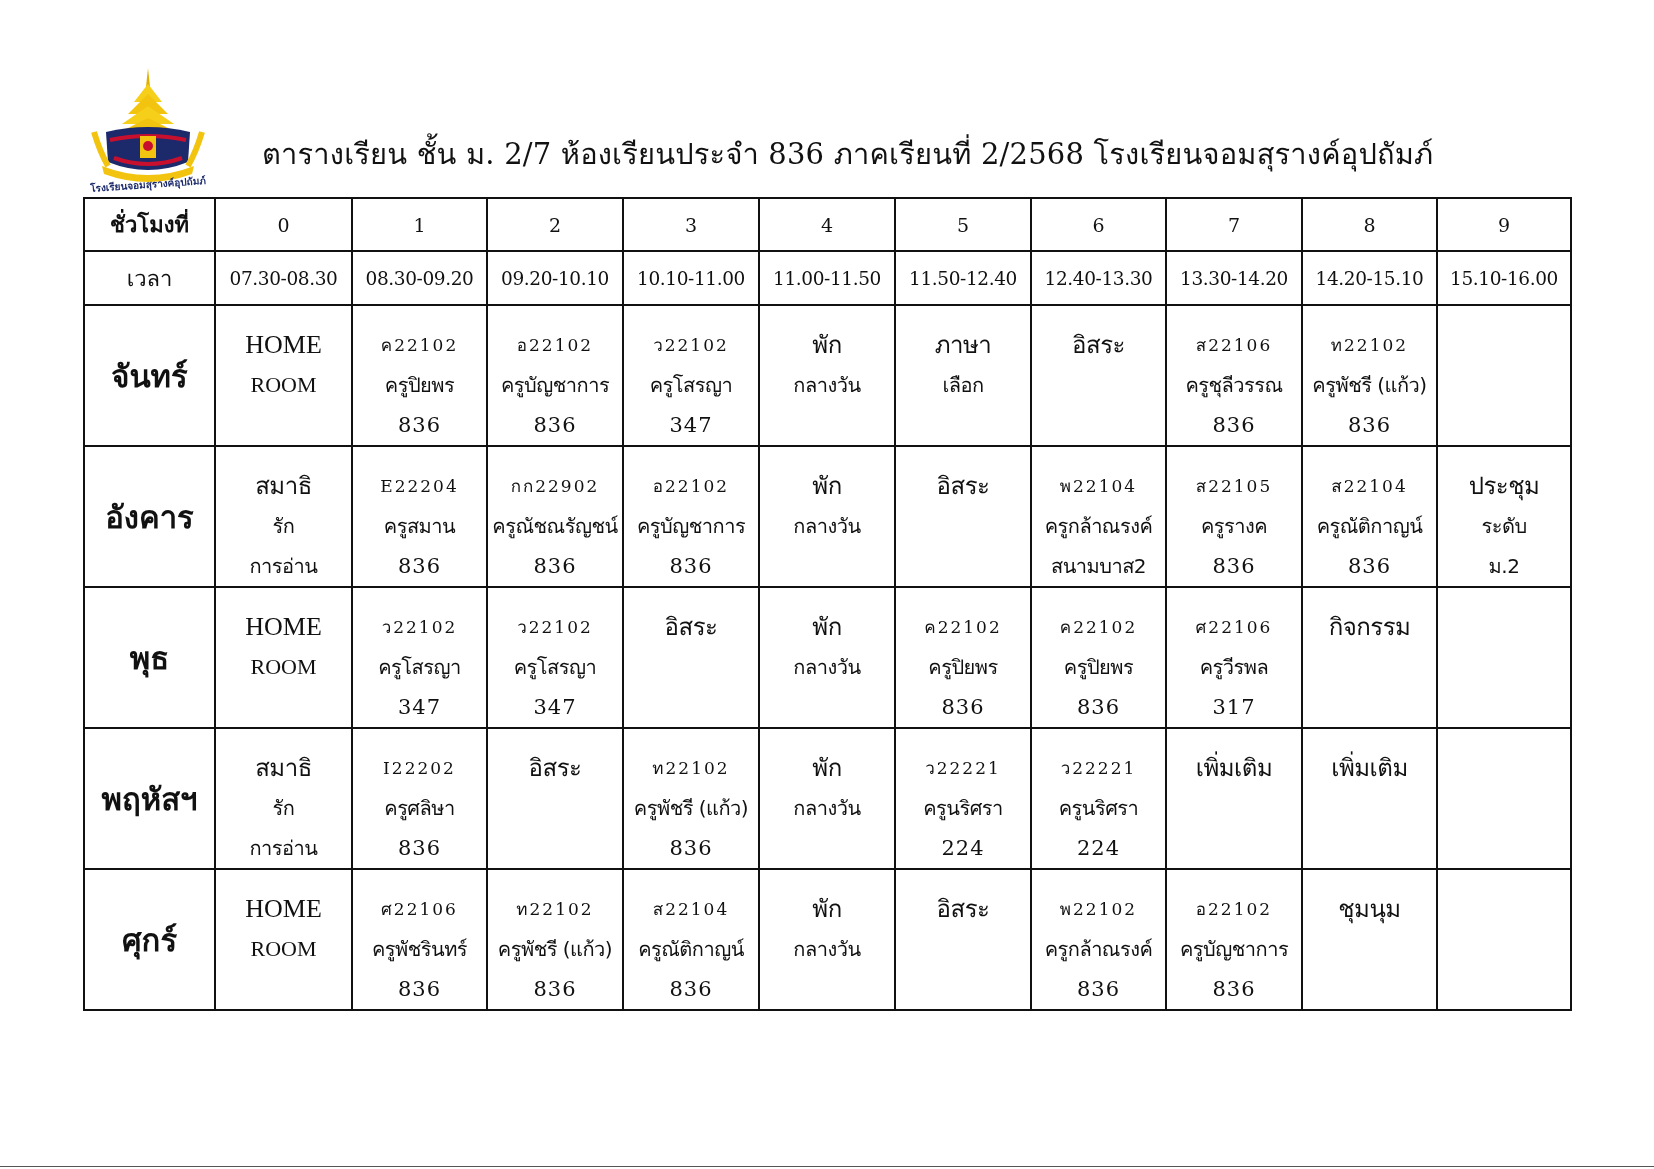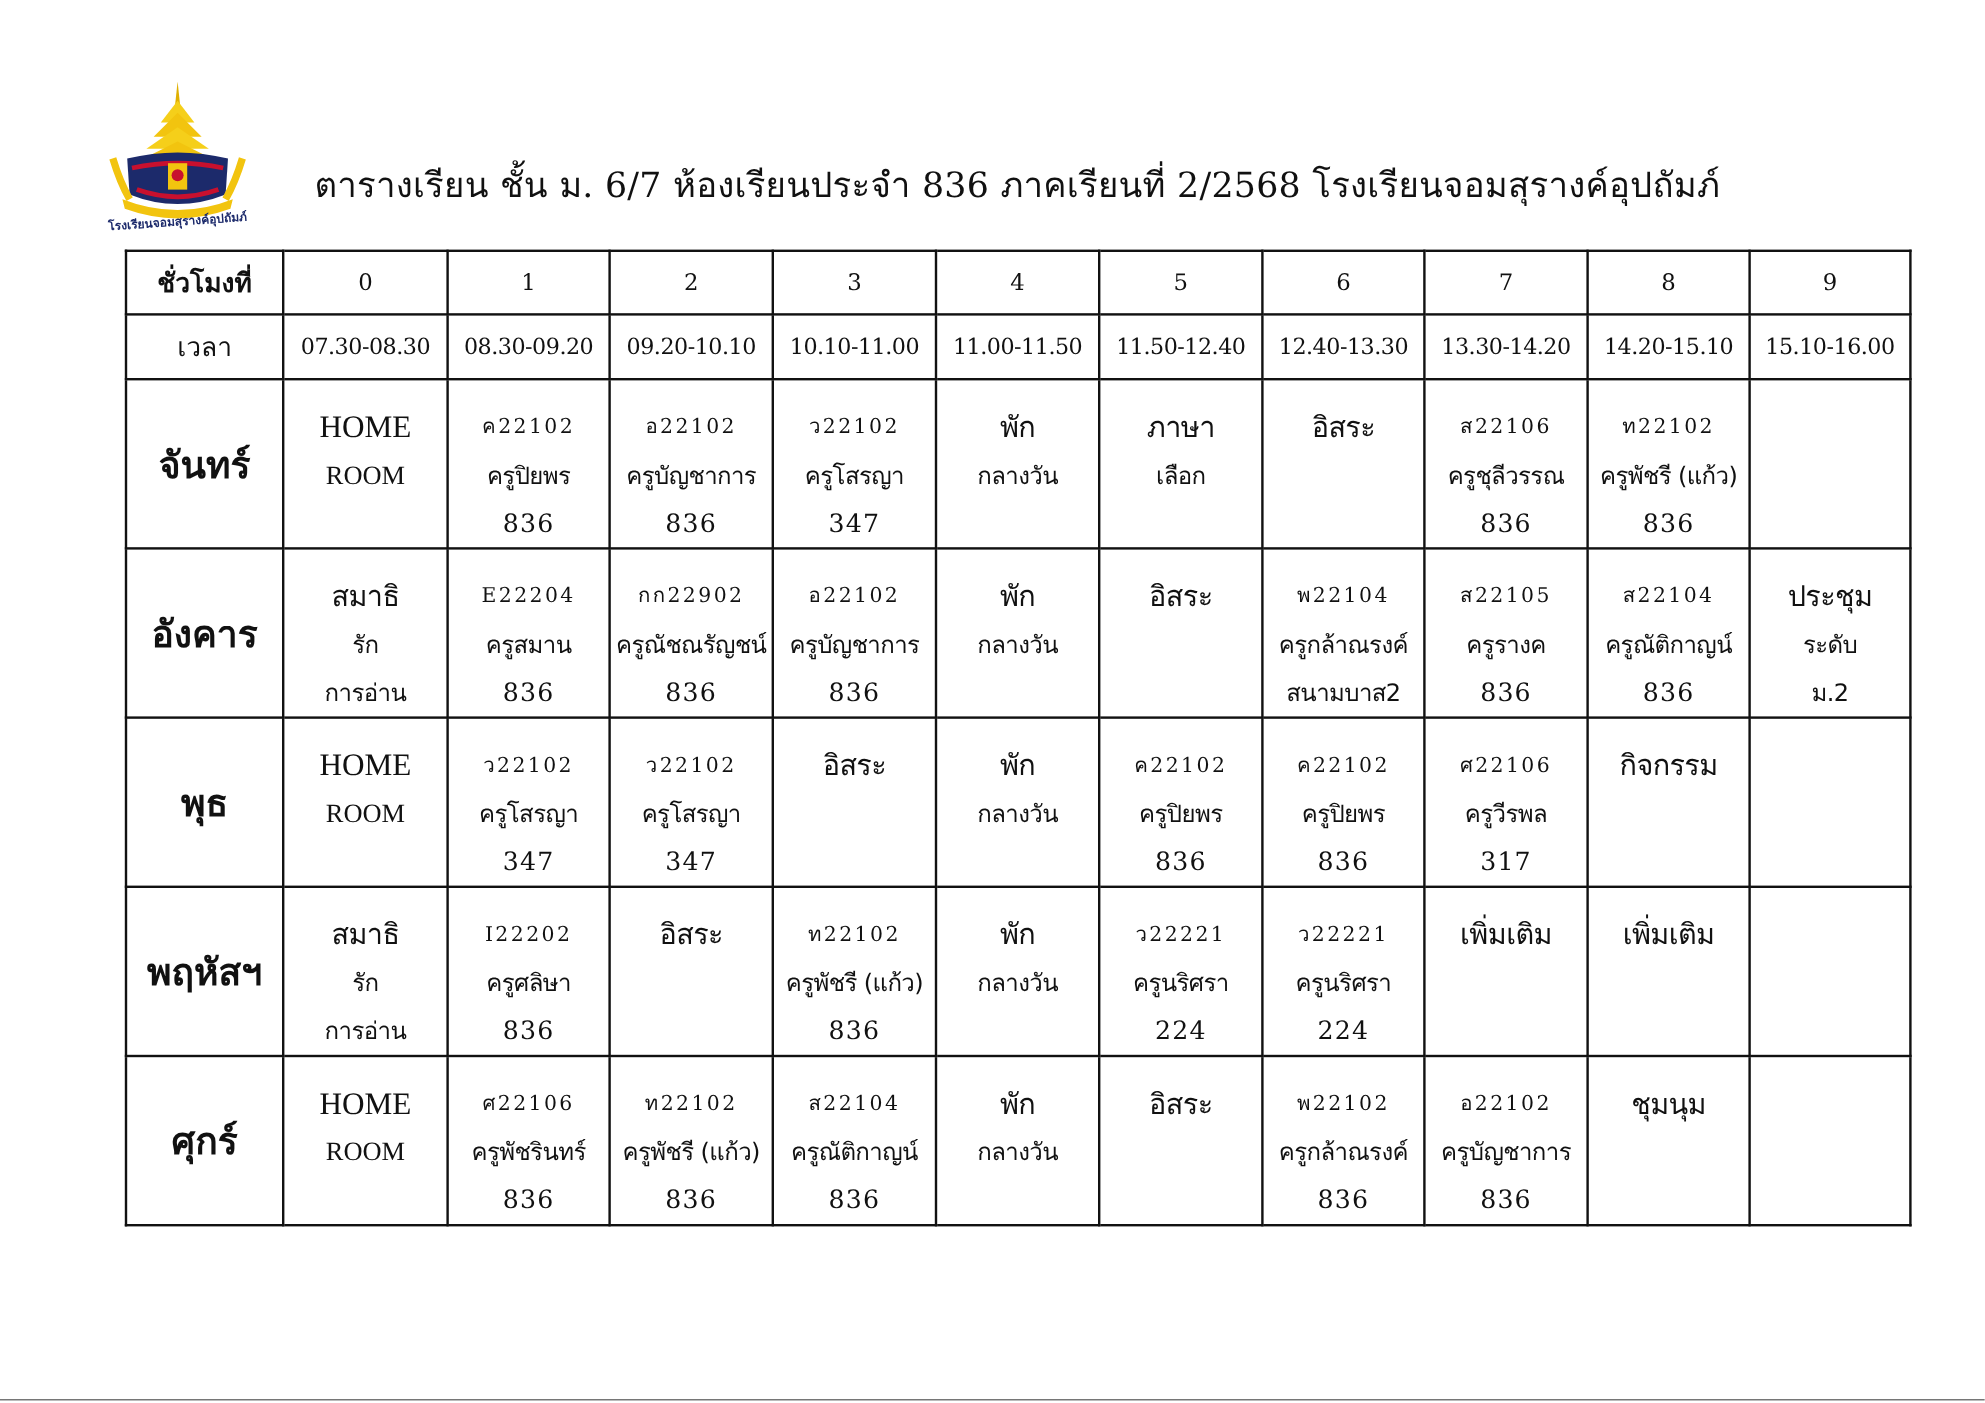--- a/index.html
+++ b/index.html
@@ -14,25 +14,24 @@
     .logo {
       position: absolute; left: 84px; top: 66px; width: 128px; height: 126px;
     }
     .title {
       position: absolute; left: 262px; top: 132px; width: 1180px;
       font-size: 29px; line-height: 44px; white-space: nowrap;
       font-family: "DejaVu Serif", serif;
       letter-spacing: 0.2px;
     }
     table.timetable {
-      position: absolute; left: 83px; top: 208px;
+      position: absolute; left: 83px; top: 197px;
       border-collapse: collapse;
       table-layout: fixed;
       width: 1487px;
-      margin-left: 21px;
     }
     table.timetable td {
       border: 2.5px solid #111;
       text-align: center;
       vertical-align: top;
       padding: 0;
       overflow: hidden;
     }
     tr.hdr td { height: 51px; vertical-align: middle; font-size: 19px; }
     tr.hdr td.label { font-size: 22px; font-family: "DejaVu Sans", sans-serif; font-weight: bold; }
@@ -91,21 +90,21 @@
 
       <path d="M10,66 Q16,86 24,100" stroke="#f2c40f" stroke-width="6" fill="none"></path>
       <path d="M118,66 Q112,86 104,100" stroke="#f2c40f" stroke-width="6" fill="none"></path>
 
       <path d="M18,100 Q64,118 110,100 L108,108 Q64,124 20,108 Z" fill="#f2c40f"></path>
 
       <text x="64" y="122" font-size="10" text-anchor="middle" fill="#1c2a6b" font-family="DejaVu Sans, sans-serif" font-weight="bold" transform="rotate(-4 64 118)">โรงเรียนจอมสุรางค์อุปถัมภ์</text>
     </svg>
   </div>
 
-  <div class="title">ตารางเรียน ชั้น ม. 6/7 ห้องเรียนประจำ 836 ภาคเรียนที่ 2/2568 โรงเรียนจอมสุรางค์อุปถัมภ์</div>
+  <div class="title">ตารางเรียน ชั้น ม. 2/7 ห้องเรียนประจำ 836 ภาคเรียนที่ 2/2568 โรงเรียนจอมสุรางค์อุปถัมภ์</div>
 
   <table class="timetable">
     <colgroup>
       <col style="width:131px">
         <col style="width:137px">
         <col style="width:135px">
         <col style="width:136px">
         <col style="width:136px">
       <col style="width:136px">
         <col style="width:136px">

